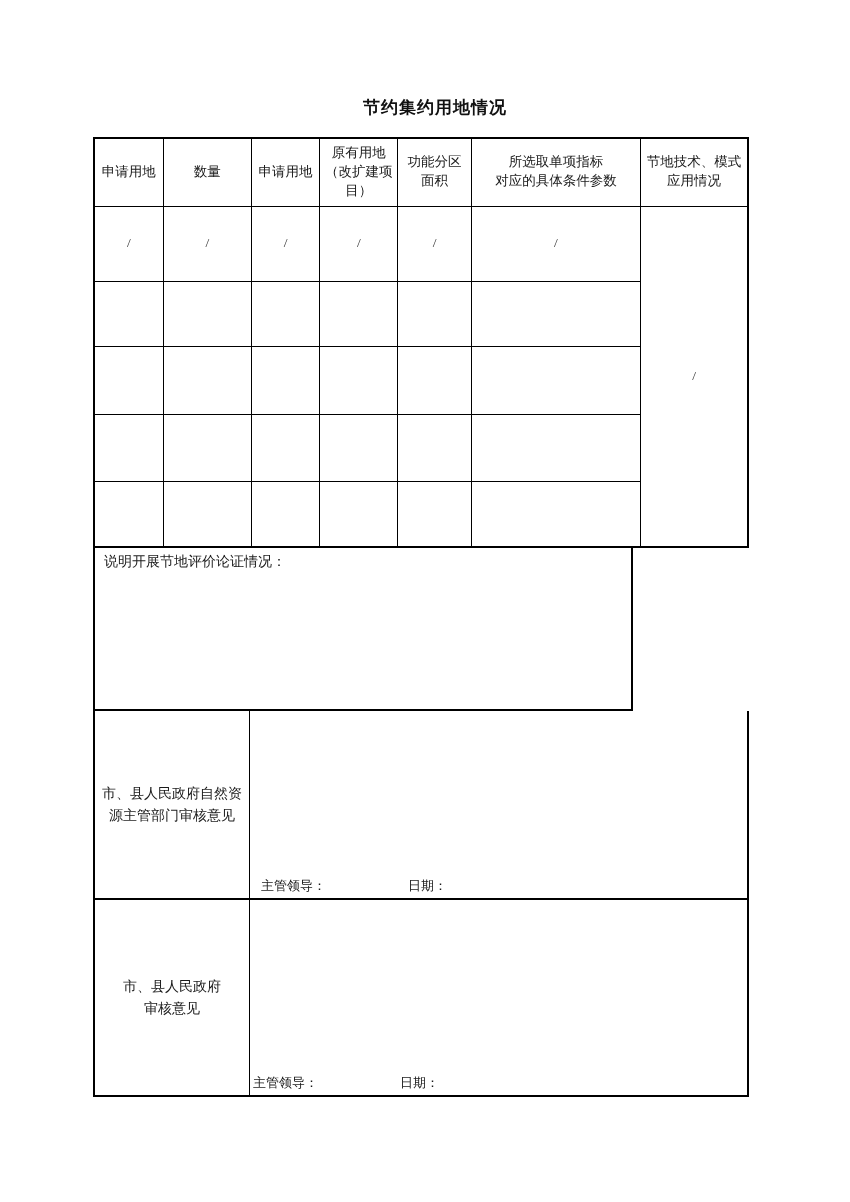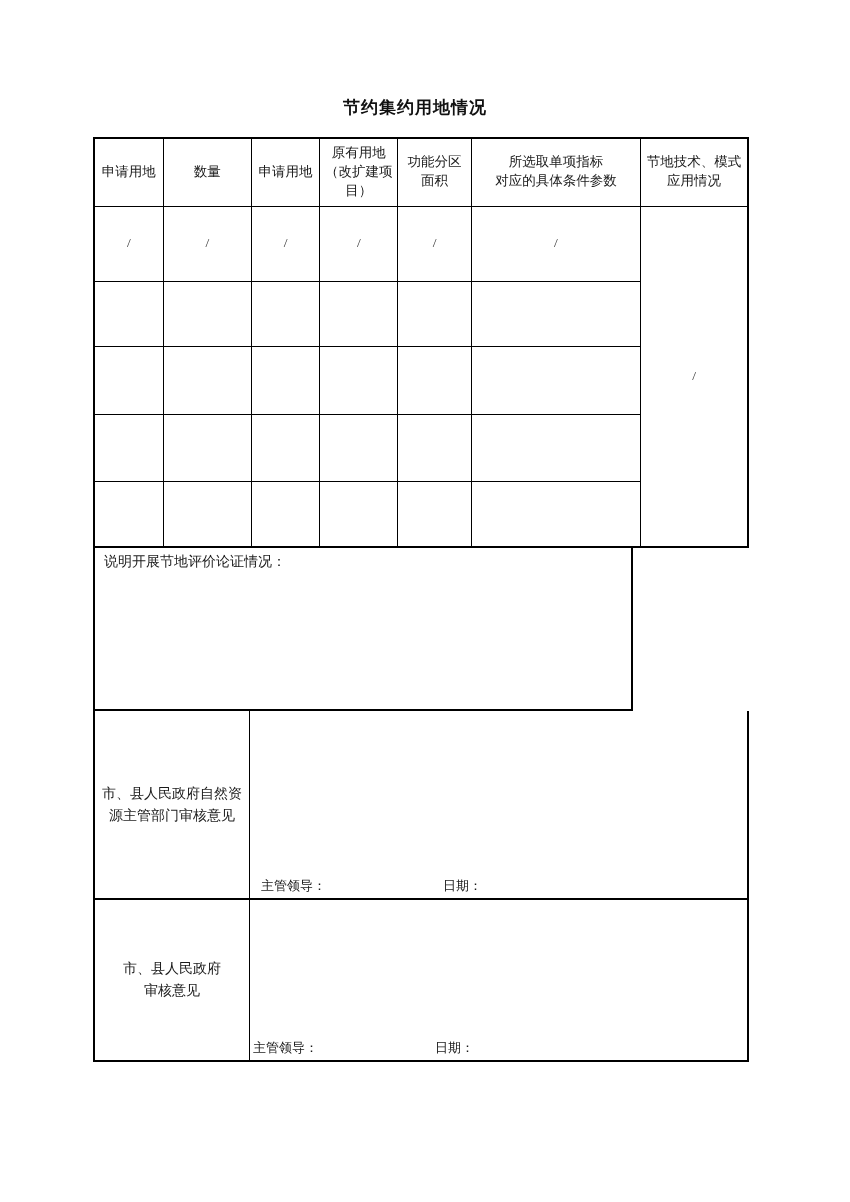--- a/index.html
+++ b/index.html
@@ -6,21 +6,21 @@
   html,body { background:#ffffff; }
   .page {
     position:relative;
     width:850px; height:1202px;
     background:#ffffff;
     color:#1a1a1a;
     font-family:"Liberation Serif", serif;
   }
   .title {
     position:absolute;
-    left:87px; top:96px; width:656px;
+    left:107px; top:96px; width:656px;
     text-align:center;
     font-family:"Liberation Sans", sans-serif;
     font-weight:bold;
     font-size:17px;
     letter-spacing:1px;
     color:#111;
   }
   .form {
     position:absolute;
     left:93px; top:137px; width:656px;
@@ -57,42 +57,42 @@
     padding:5px 9px;
     font-size:14px;
     text-align:left;
   }
   .approval-section {
     width:656px;
     border:2px solid #000; border-top:none;
     display:flex;
   }
   .approval-1 { height:189px;gap:8px; }
-  .approval-2 { height:162px; }
+  .approval-2 { height:197px; }
   .approval-label {
     width:155px;
     border-right:1px solid #000;
     display:flex; align-items:center; justify-content:center;
     text-align:center;
     white-space:pre-line;
     font-size:14px;
     line-height:1.55;
     padding:0 7px;
   }
   .approval-content {
     flex:1;
     display:flex; flex-direction:column; justify-content:flex-end;
     padding:0 0 3px 3px;
   }
   .signature-row {
     display:flex;
     font-size:13px;
     line-height:1.4;
   }
-  .date-label { margin-left:117px; }
+  .date-label { margin-left:82px; }
 </style>
 </head>
 <body>
 
 <div class="page">
 
   <div class="title">节约集约用地情况</div>
 
   <div class="form">
 

